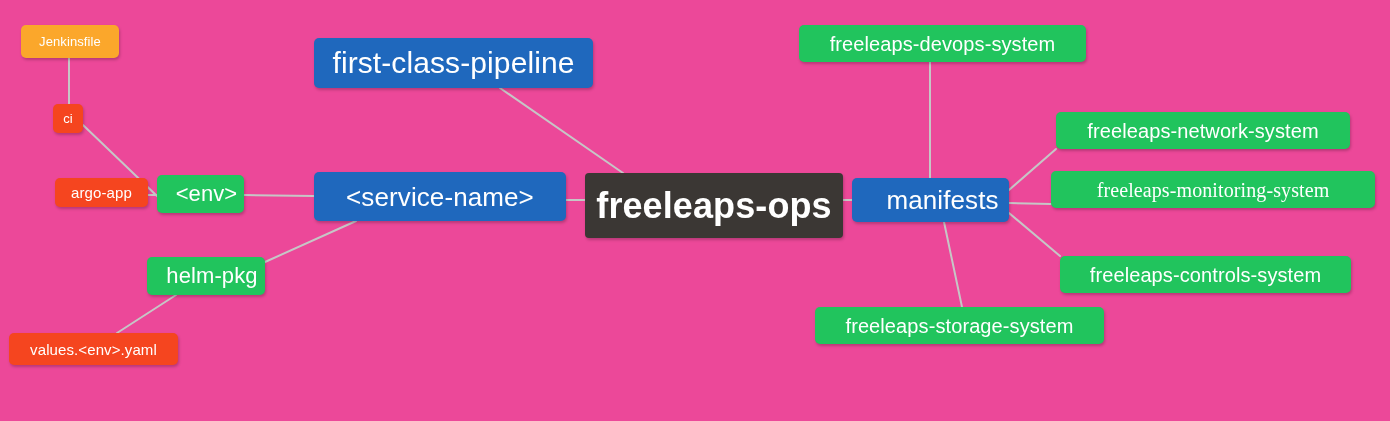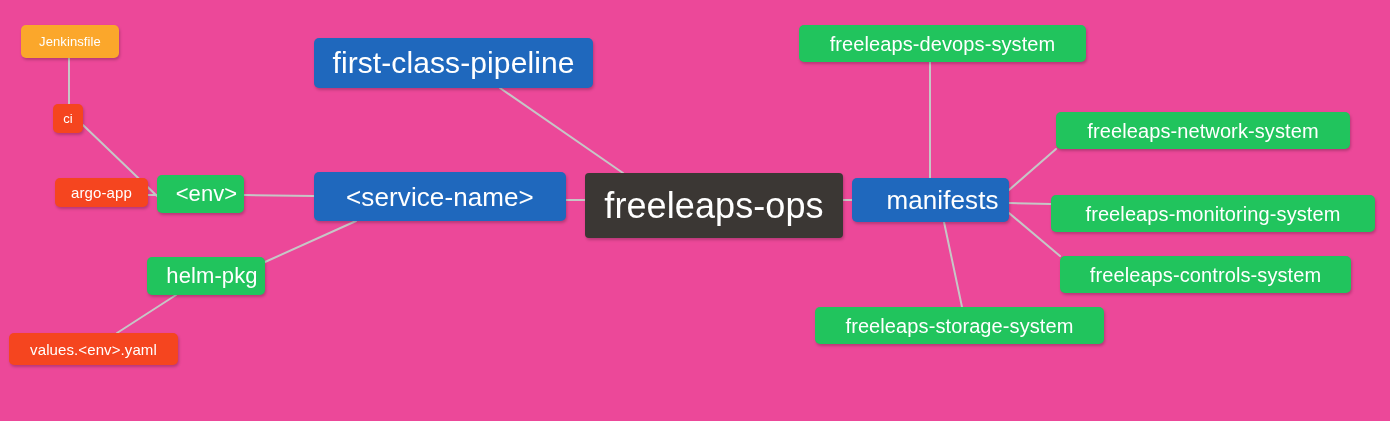--- a/index.html
+++ b/index.html
@@ -96,33 +96,33 @@
       </div>
       <div class="node n-red size-xs" style="left: 9px; top: 333px; width: 169px; height: 32px;">
         <span>values.&lt;env&gt;.yaml</span>
       </div>
       <div class="node n-blue size-xl" style="left: 314px; top: 38px; width: 279px; height: 50px; align-items: center;">
         <span>first-class-pipeline</span>
       </div>
       <div class="node n-blue size-lg" style="left: 314px; top: 172px; width: 252px; height: 49px;">
         <span>&lt;service-name&gt;</span>
       </div>
-      <div class="node n-root" style="left: 585px; top: 173px; width: 258px; height: 65px;">
+      <div class="node n-root" style="left: 585px; top: 173px; width: 258px; height: 65px; font-weight: bold;">
         <span>freeleaps-ops</span>
       </div>
       <div class="node n-blue size-lg" style="left: 852px; top: 178px; width: 157px; height: 44px; padding-left: 24px;">
         <span>manifests</span>
       </div>
       <div class="node n-green size-sm" style="left: 799px; top: 25px; width: 287px; height: 37px;">
         <span>freeleaps-devops-system</span>
       </div>
       <div class="node n-green size-sm" style="left: 1056px; top: 112px; width: 294px; height: 37px;">
         <span>freeleaps-network-system</span>
       </div>
-      <div class="node n-green size-sm" style="left: 1051px; top: 195px; width: 324px; height: 37px;">
+      <div class="node n-green size-sm" style="left: 1051px; top: 171px; width: 324px; height: 37px; font-family: Liberation Serif, serif;">
         <span>freeleaps-monitoring-system</span>
       </div>
       <div class="node n-green size-sm" style="left: 1060px; top: 256px; width: 291px; height: 37px;">
         <span>freeleaps-controls-system</span>
       </div>
       <div class="node n-green size-sm" style="left: 815px; top: 307px; width: 289px; height: 37px;">
         <span>freeleaps-storage-system</span>
       </div>
     </div>
 </div>

